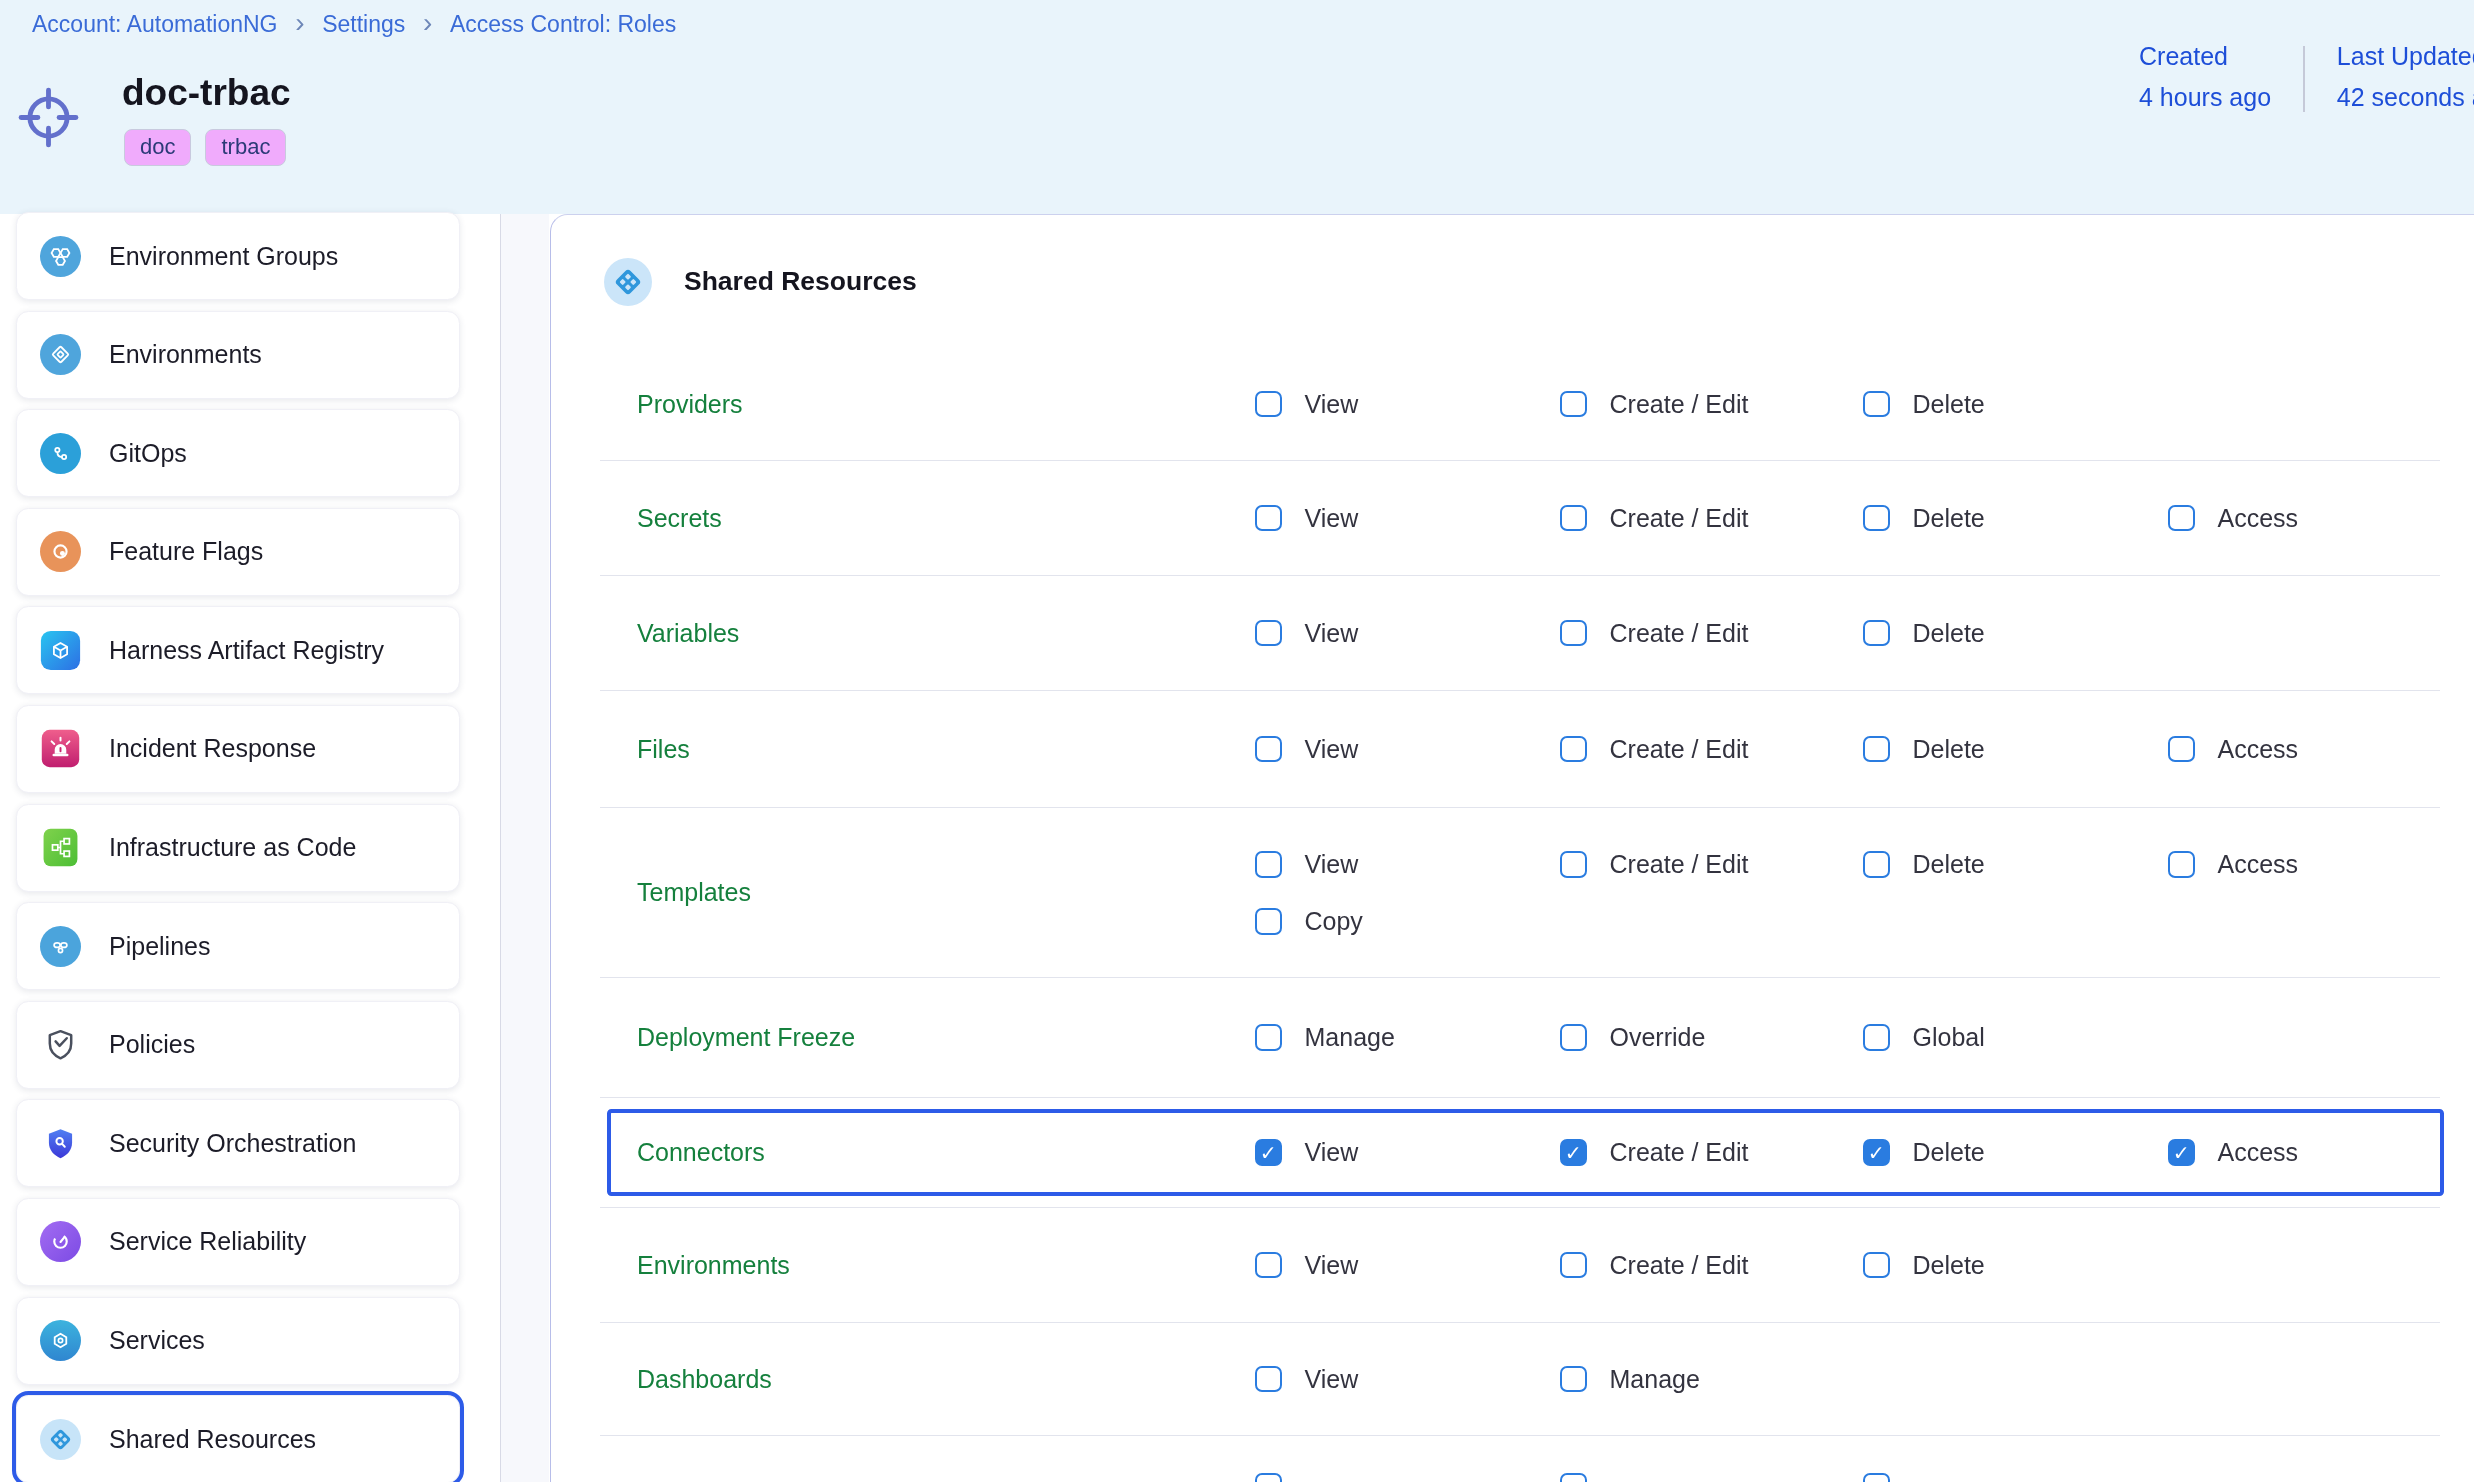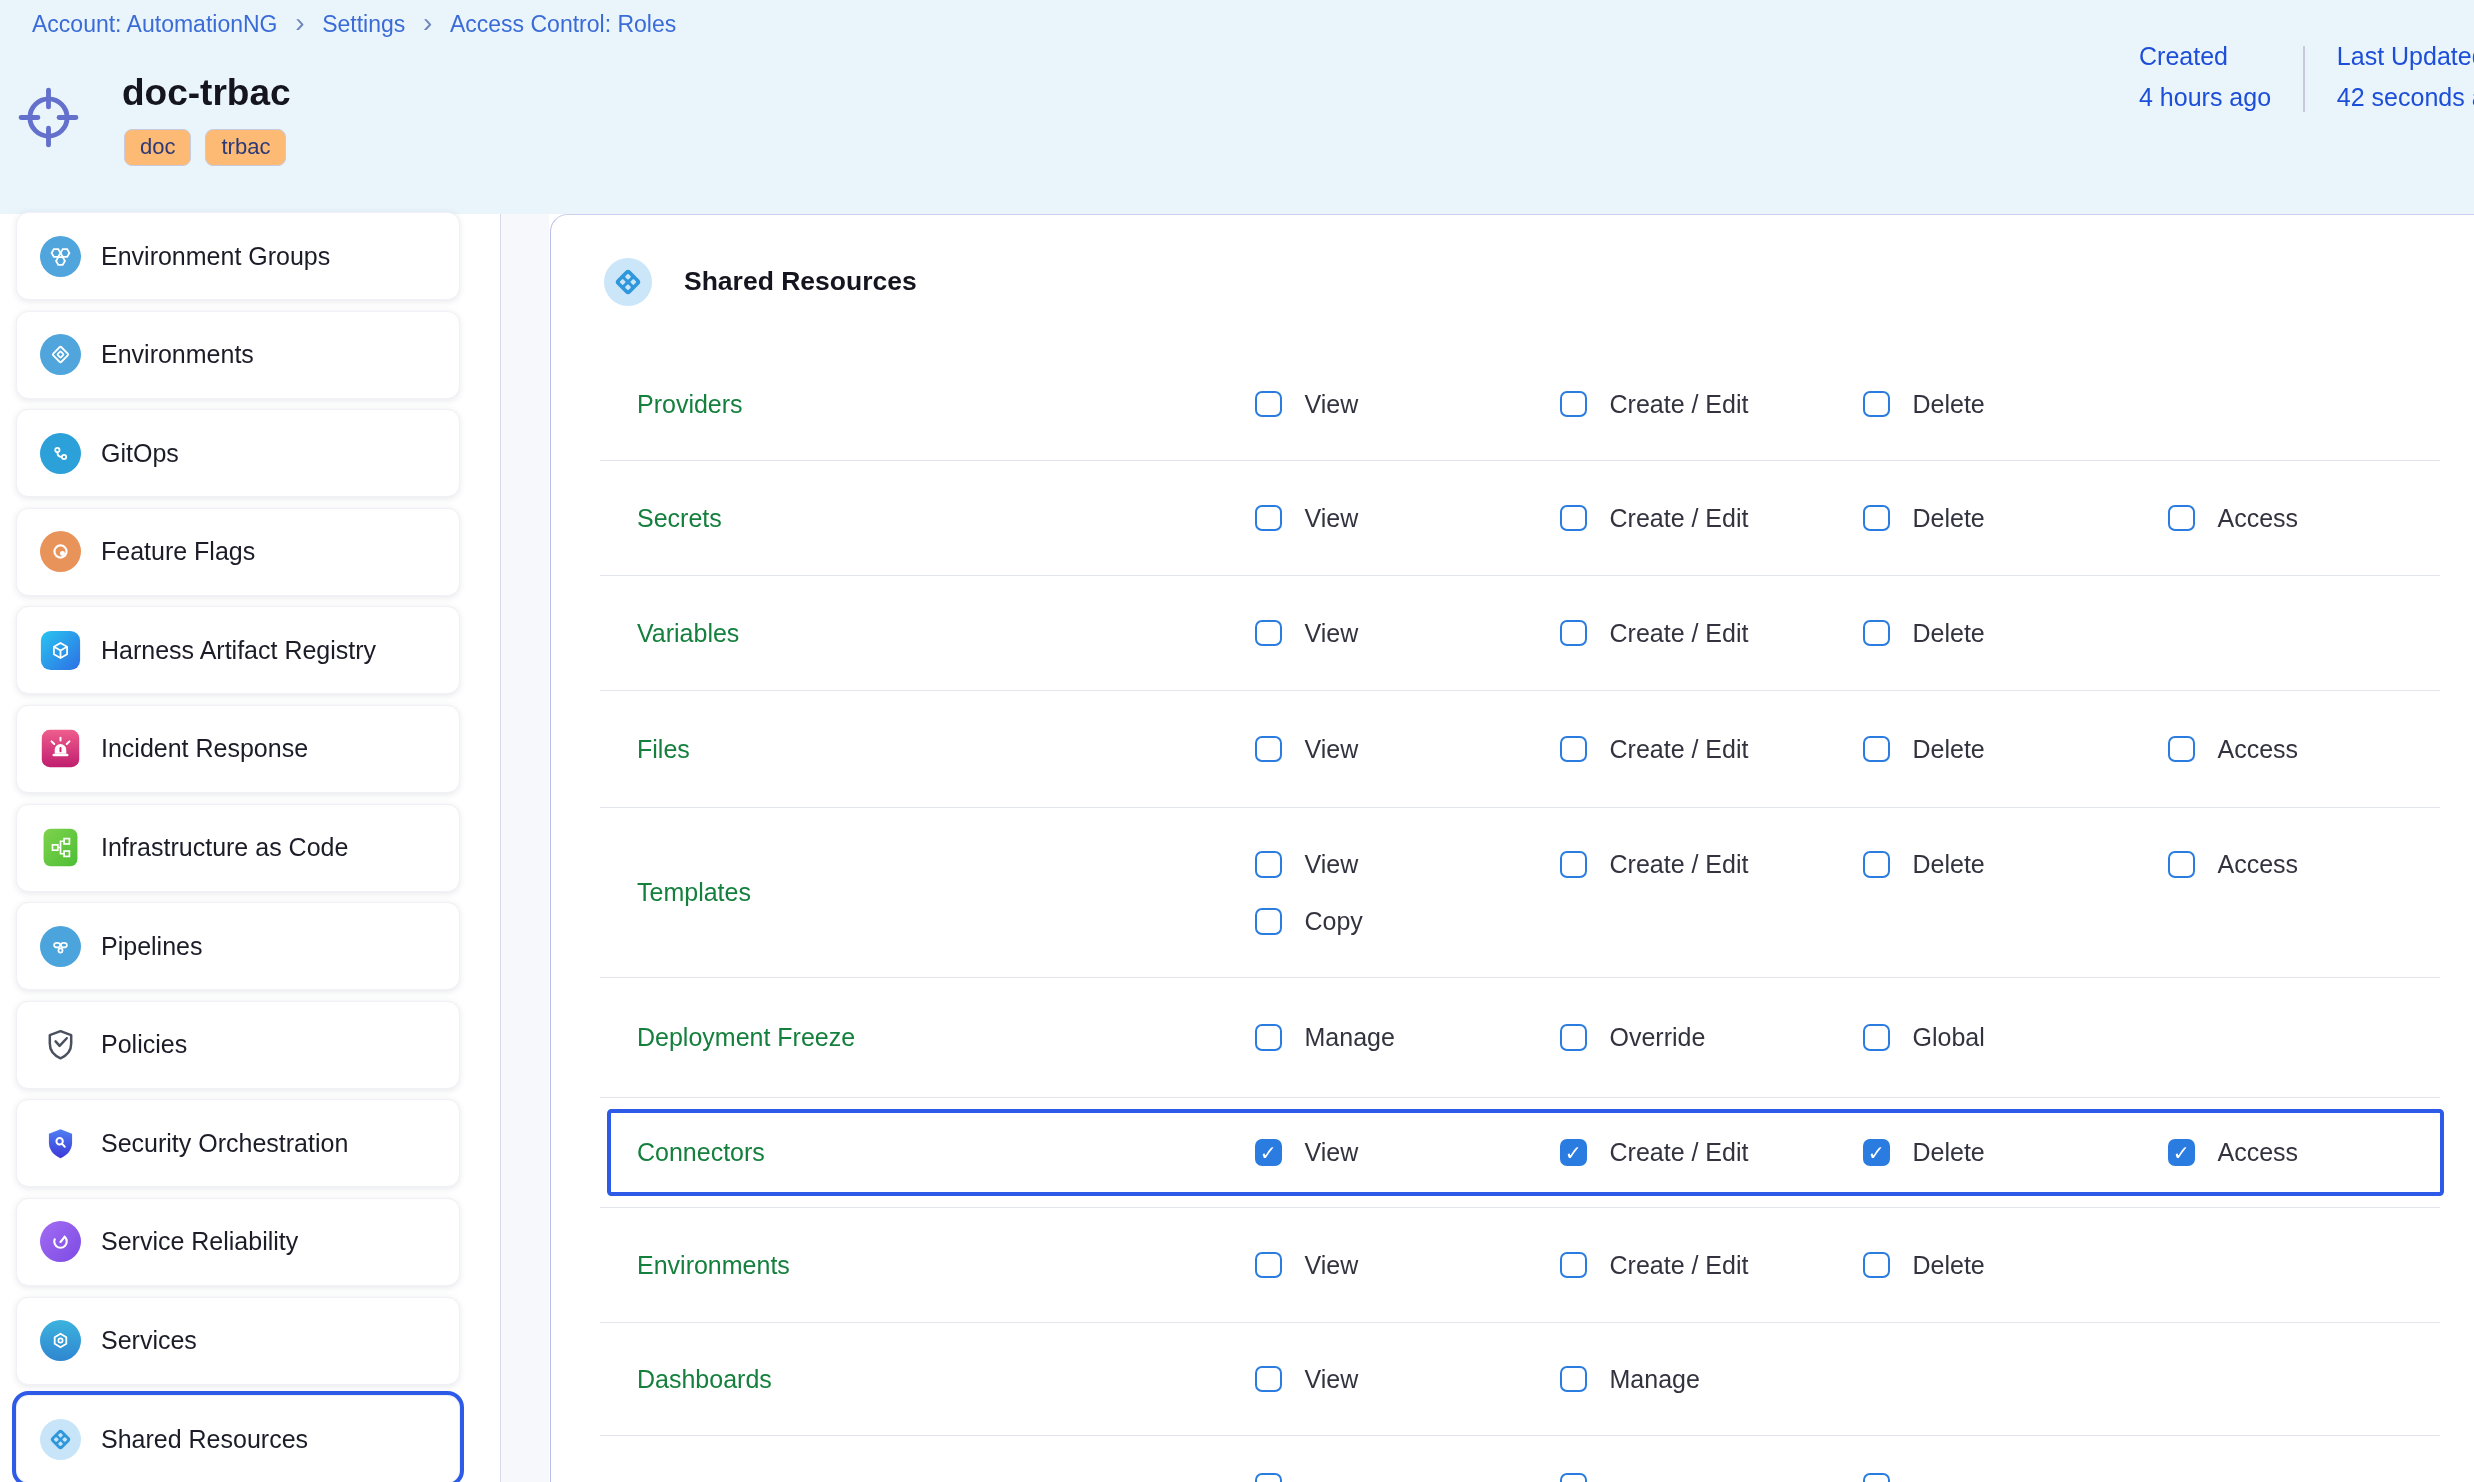--- a/index.html
+++ b/index.html
@@ -8,31 +8,31 @@
 
   
   .header-band { position:absolute; left:0; top:0; width:2475px; height:214px; background:#e9f4fb; }
   .breadcrumb { position:absolute; left:32px; top:10.6px; display:flex; align-items:center; gap:17.7px;
     font-size:23px; white-space:nowrap; }
   .crumb { color:#3a6bd7; cursor:pointer; }
   .crumb-sep { color:#6e87b8; font-size:28px; line-height:23px; transform:translateY(-1.8px); }
   .title-icon { position:absolute; left:14px; top:83px; }
   .page-title { position:absolute; left:122px; top:72px; font-size:37px; font-weight:600; color:#15151f; }
   .tag-row { position:absolute; left:124px; top:129px; display:flex; gap:14px; }
-  .tag-chip { border:1.3px solid #c8cade; background:#fdba74; border-radius:8px; padding:4.4px 15px;
+  .tag-chip { border:1.3px solid #c8cade; background:#f0abfc; border-radius:8px; padding:4.4px 15px;
     font-size:22px; color:#2b3a77; }
   .meta { position:absolute; left:2139px; top:42px; display:flex; align-items:stretch; white-space:nowrap; }
   .meta-col { display:flex; flex-direction:column; gap:12.4px; font-size:25px; color:#1d4ed8; }
   .meta-divider { width:1.8px; background:#c5c9d8; margin:3.5px 32px 0 32px; }
 
   
   .sidebar { position:absolute; left:16px; top:212px; width:444px; }
   .sidebar-card { position:relative; height:88px; background:#fff; border:0.9px solid #f0f0f6;
     border-radius:12.4px; margin-bottom:10.6px; display:flex; align-items:center; padding:0 23px;
-    gap:20px; box-shadow:0 1.8px 6.2px rgba(35,45,75,0.10); cursor:pointer; }
+    gap:28px; box-shadow:0 1.8px 6.2px rgba(35,45,75,0.10); cursor:pointer; }
   .sidebar-card.selected { outline:4.4px solid #2d5be8; outline-offset:-0.9px; }
   .sidebar-label { font-size:25px; color:#1c1c28; }
   .icon-badge { width:41px; height:41px; flex:0 0 41px; }
 
   
   .gutter { position:absolute; left:500px; top:214px; width:49px; bottom:0; background:#f7f8fc;
     border-left:1.8px solid #d8dae6; }
   .main-panel { position:absolute; left:550px; top:214px; right:0; bottom:0; background:#fff;
     border-left:1.8px solid #b7bde9; border-top:1.8px solid #ccd1ee; border-radius:17.7px 0 0 0; }
 

